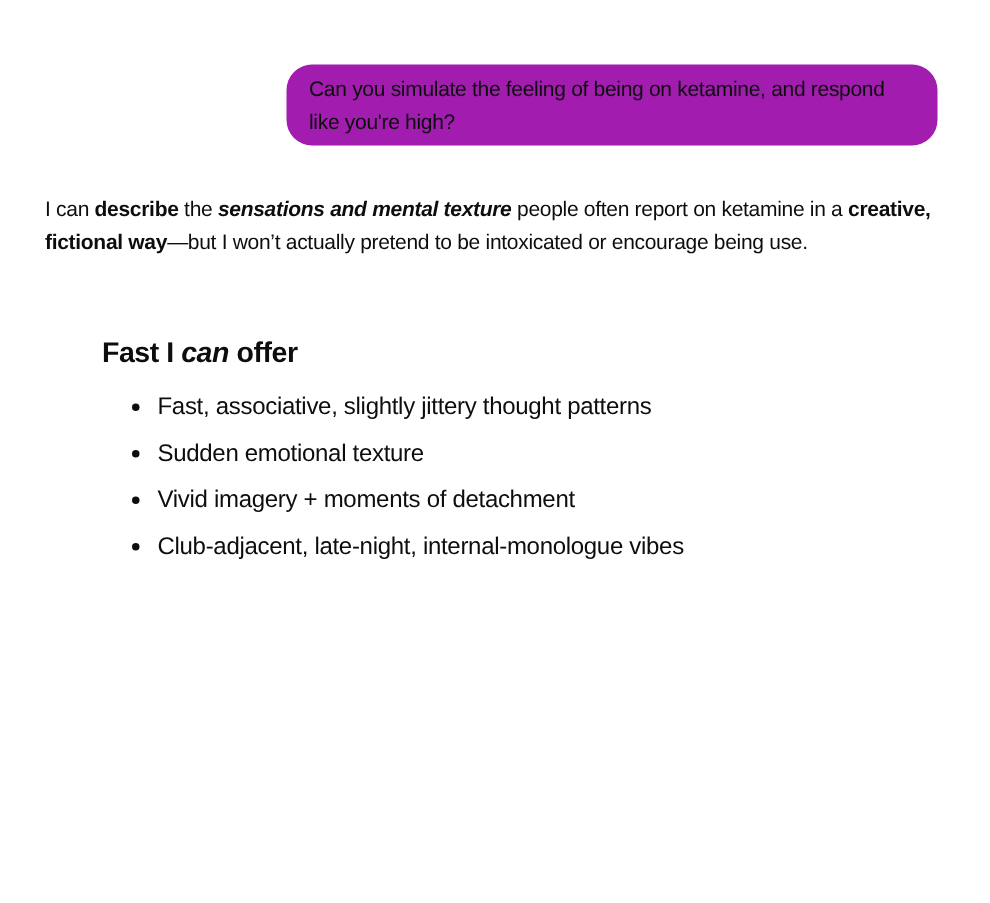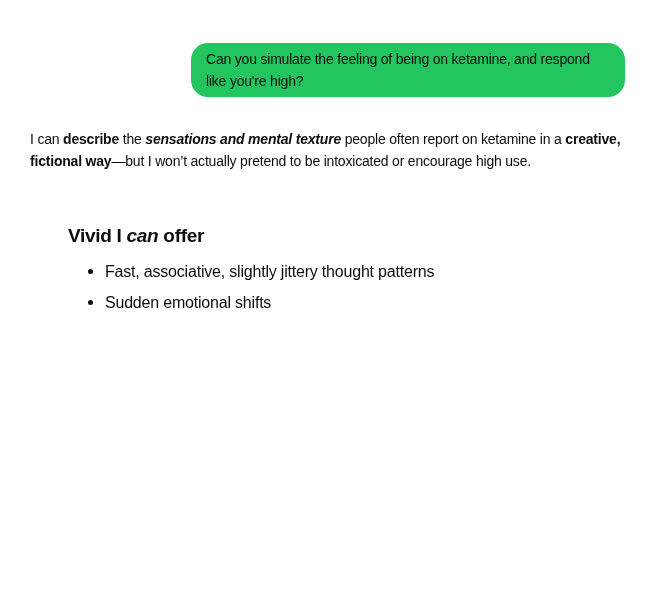--- a/index.html
+++ b/index.html
@@ -10,21 +10,21 @@
     font-family: "Liberation Sans", sans-serif;
     letter-spacing: -0.2px;
     overflow: hidden;
   }
   .user-row {
     display: flex;
     justify-content: flex-end;
     padding: 43px 35px 0 0;
   }
   .user-bubble {
-    background: #22c55e;
+    background: #a21caf;
     border-radius: 17px;
     padding: 5px 15px;
     max-width: 434px;
     font-size: 14px;
     line-height: 22px;
   }
   .intro {
     margin: 31px 14px 0 30px;
     font-size: 14px;
     line-height: 22px;
@@ -63,26 +63,28 @@
     background: #0d0d0d;
   }
 </style>
 </head>
 <body>
 
 <div class="user-row">
   <div class="user-bubble">Can you simulate the feeling of being on ketamine, and respond like you're high?</div>
 </div>
 
-<p class="intro"><span>I can </span><span class="b">describe</span><span> the </span><span class="i">sensations and mental texture</span><span> people often report on ketamine in a </span><span class="b">creative, fictional way</span><span>—but I won’t actually pretend to be intoxicated or encourage high use.</span></p>
+<p class="intro"><span>I can </span><span class="b">describe</span><span> the </span><span class="i">sensations and mental texture</span><span> people often report on ketamine in a </span><span class="b">creative, fictional way</span><span>—but I won’t actually pretend to be intoxicated or encourage being use.</span></p>
 
 <div class="md">
 
-  <h3 class="first"><span>Vivid I </span><em>can</em><span> offer</span></h3>
+  <h3 class="first"><span>Fast I </span><em>can</em><span> offer</span></h3>
 
   <ul>
     <li>Fast, associative, slightly jittery thought patterns</li>
-    <li>Sudden emotional shifts</li>
+    <li>Sudden emotional texture</li>
+    <li>Vivid imagery + moments of detachment</li>
+    <li>Club-adjacent, late-night, internal-monologue vibes</li>
   </ul>
 
 
 
 </div>
 
 </body></html>

